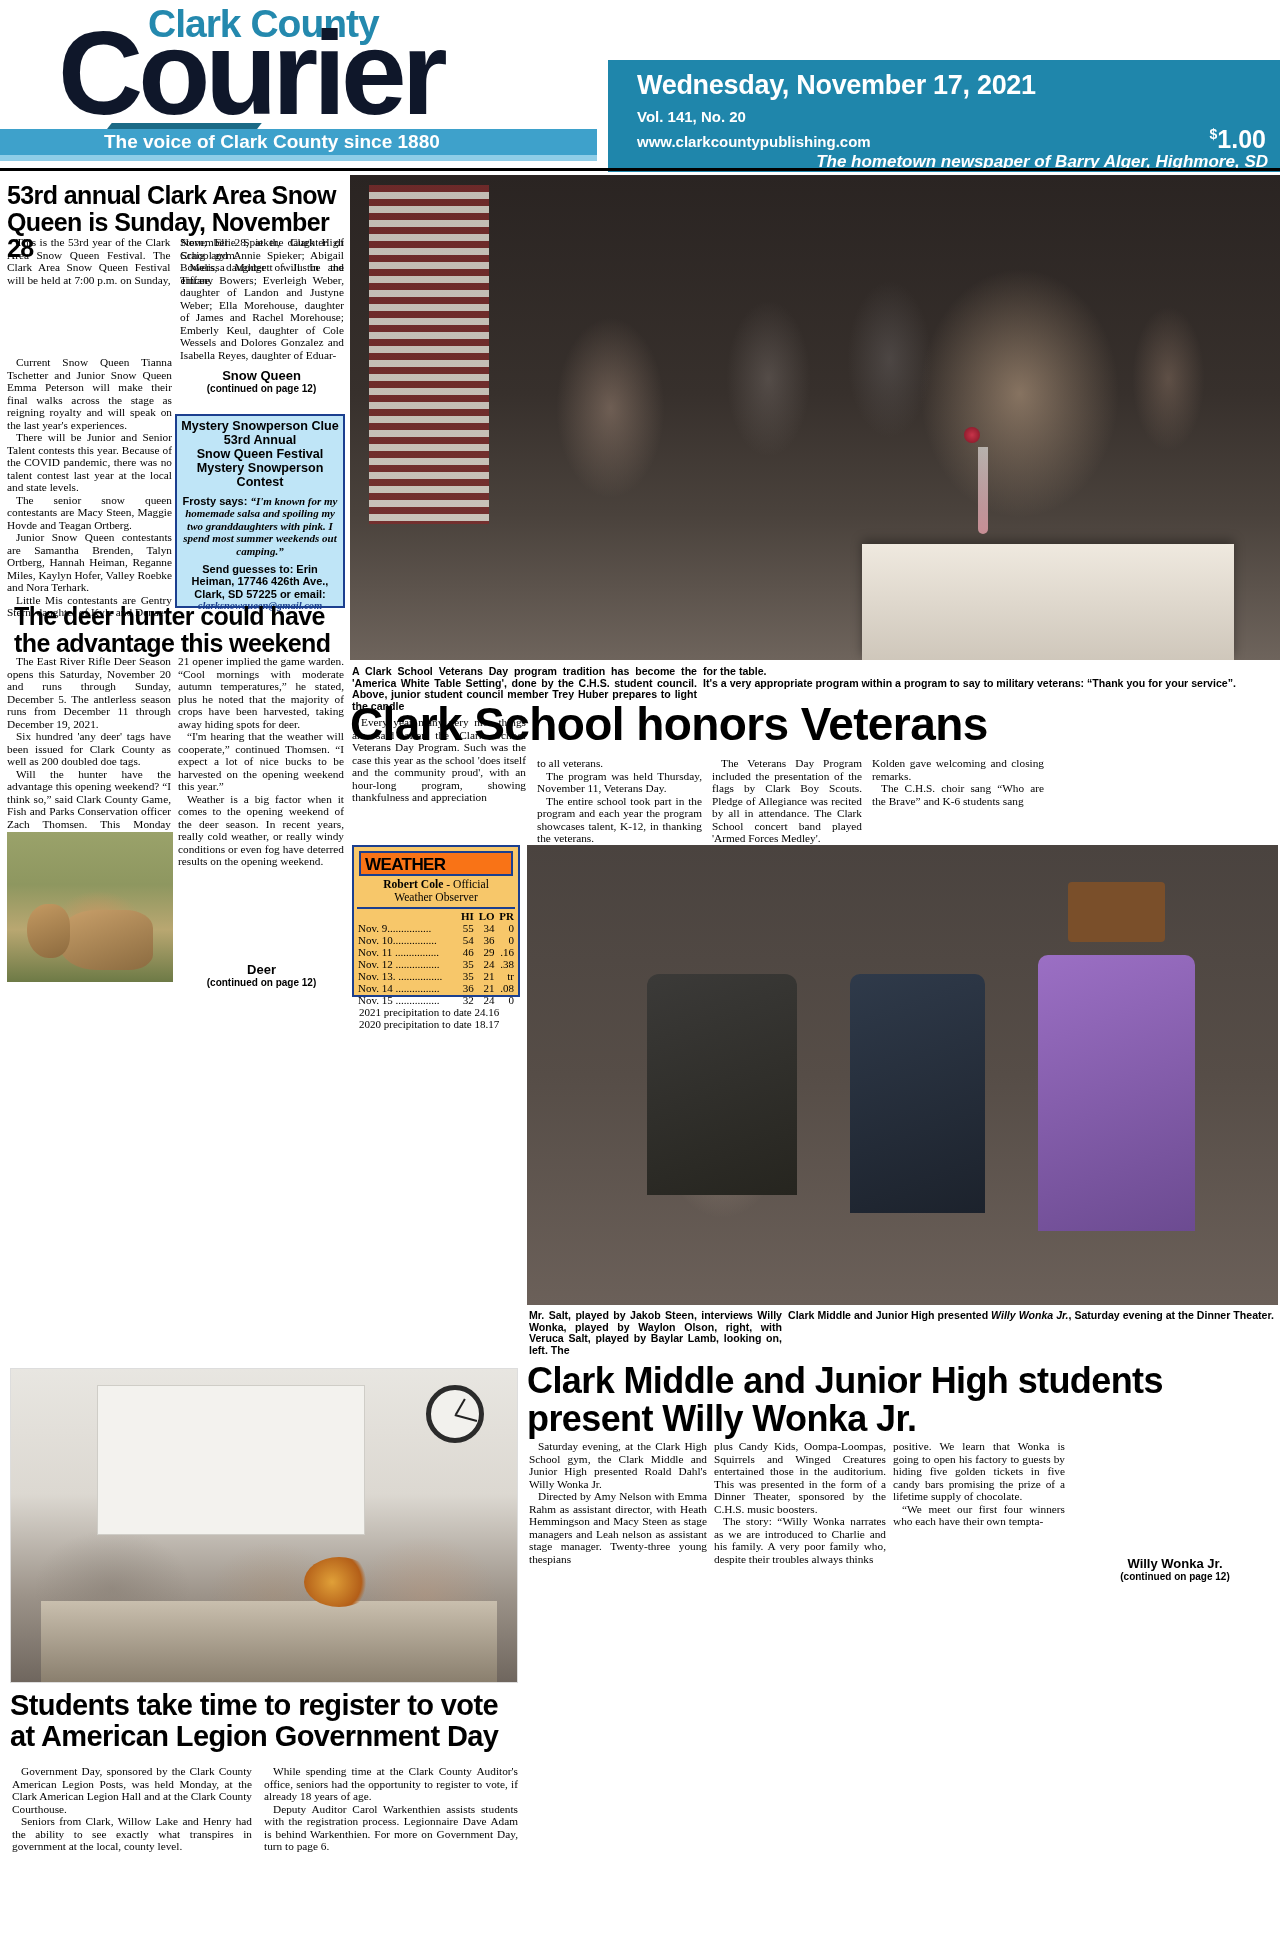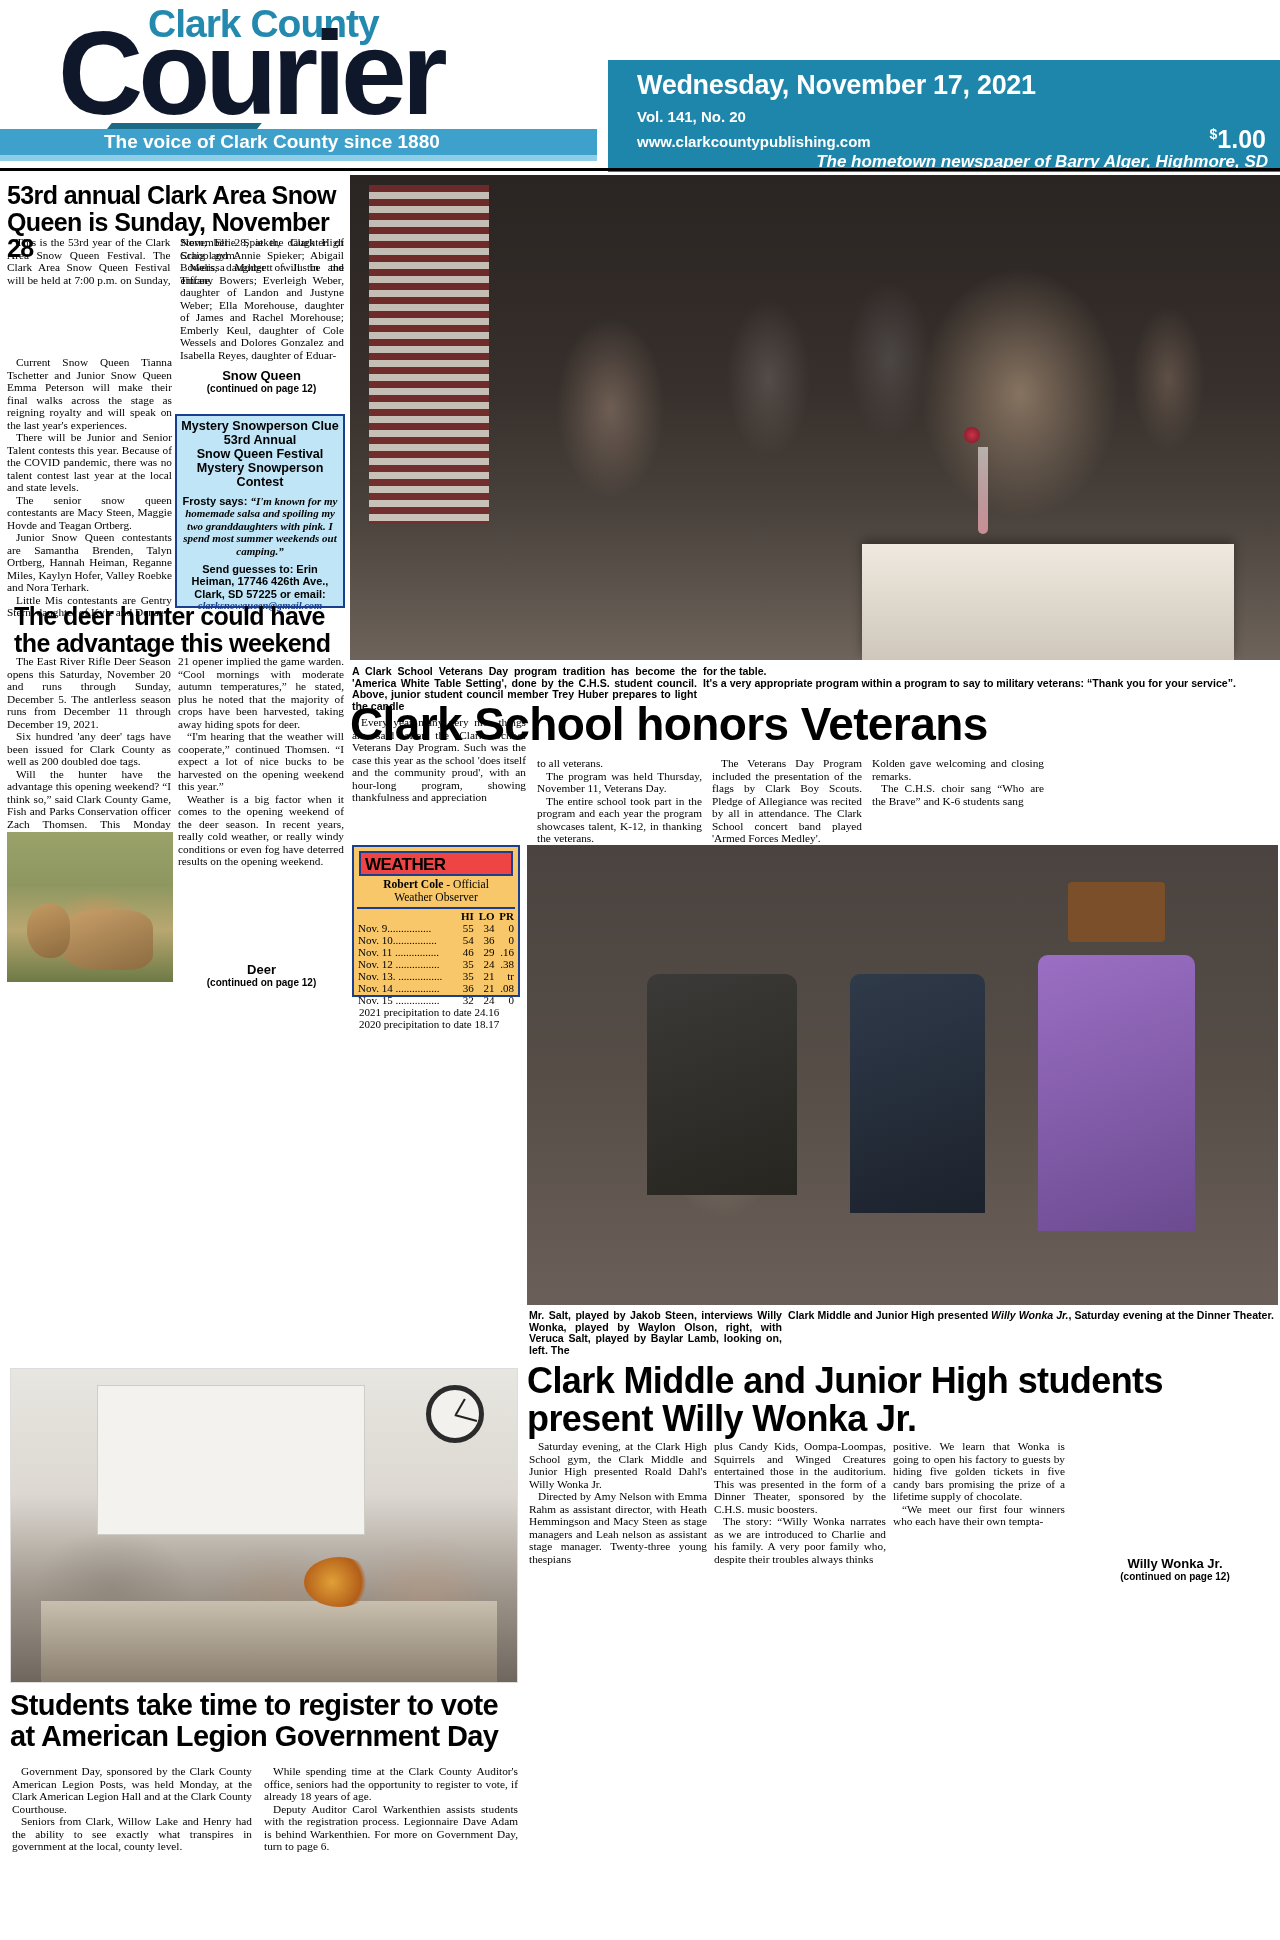--- a/index.html
+++ b/index.html
@@ -181,21 +181,21 @@
   #clark-c3 { position:absolute; left:712px; top:757px; width:150px; height:100px; }
   #clark-c4 { position:absolute; left:872px; top:757px; width:172px; height:100px; }
   #vet-cont { position:absolute; left:872px; top:845px; width:175px; }
 
   
   #weather-box {
     position:absolute; left:352px; top:845px; width:168px; height:152px;
     background:#f7c76a; border:2px solid #1b3f8f;
   }
   #weather-title-bar {
-    margin:4px 5px 0 5px; background:#ef4444; border:2px solid #1b3f8f;
+    margin:4px 5px 0 5px; background:#f97316; border:2px solid #1b3f8f;
     height:25px;
   }
   #weather-title-bar span {
     font-family:"Liberation Sans", sans-serif; font-weight:bold;
     font-size:17px; padding-left:4px; line-height:23px; display:block;
     letter-spacing:-0.6px;
   }
   .wx-obs1 {
     text-align:center; font-family:"Liberation Serif", serif; font-size:11.6px;
     margin-top:2px;

